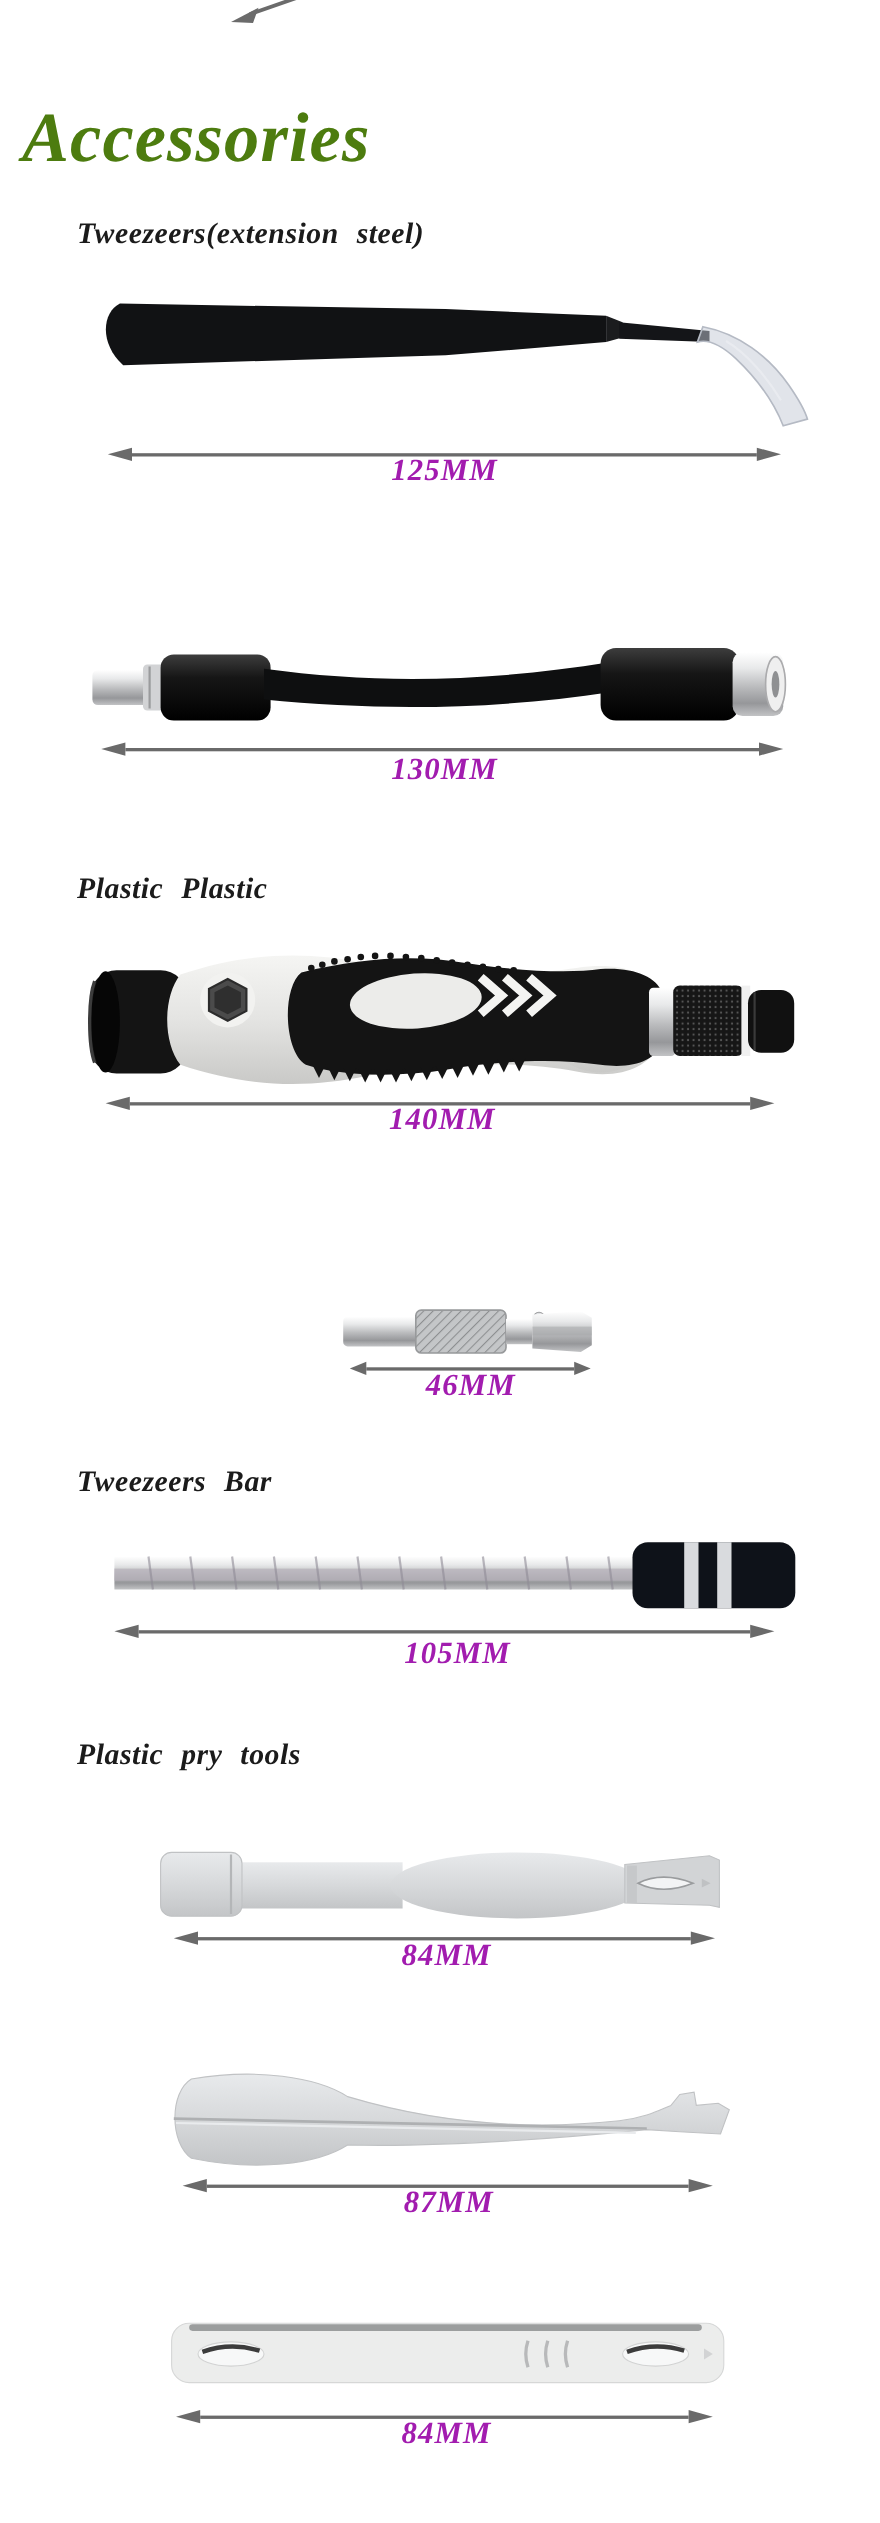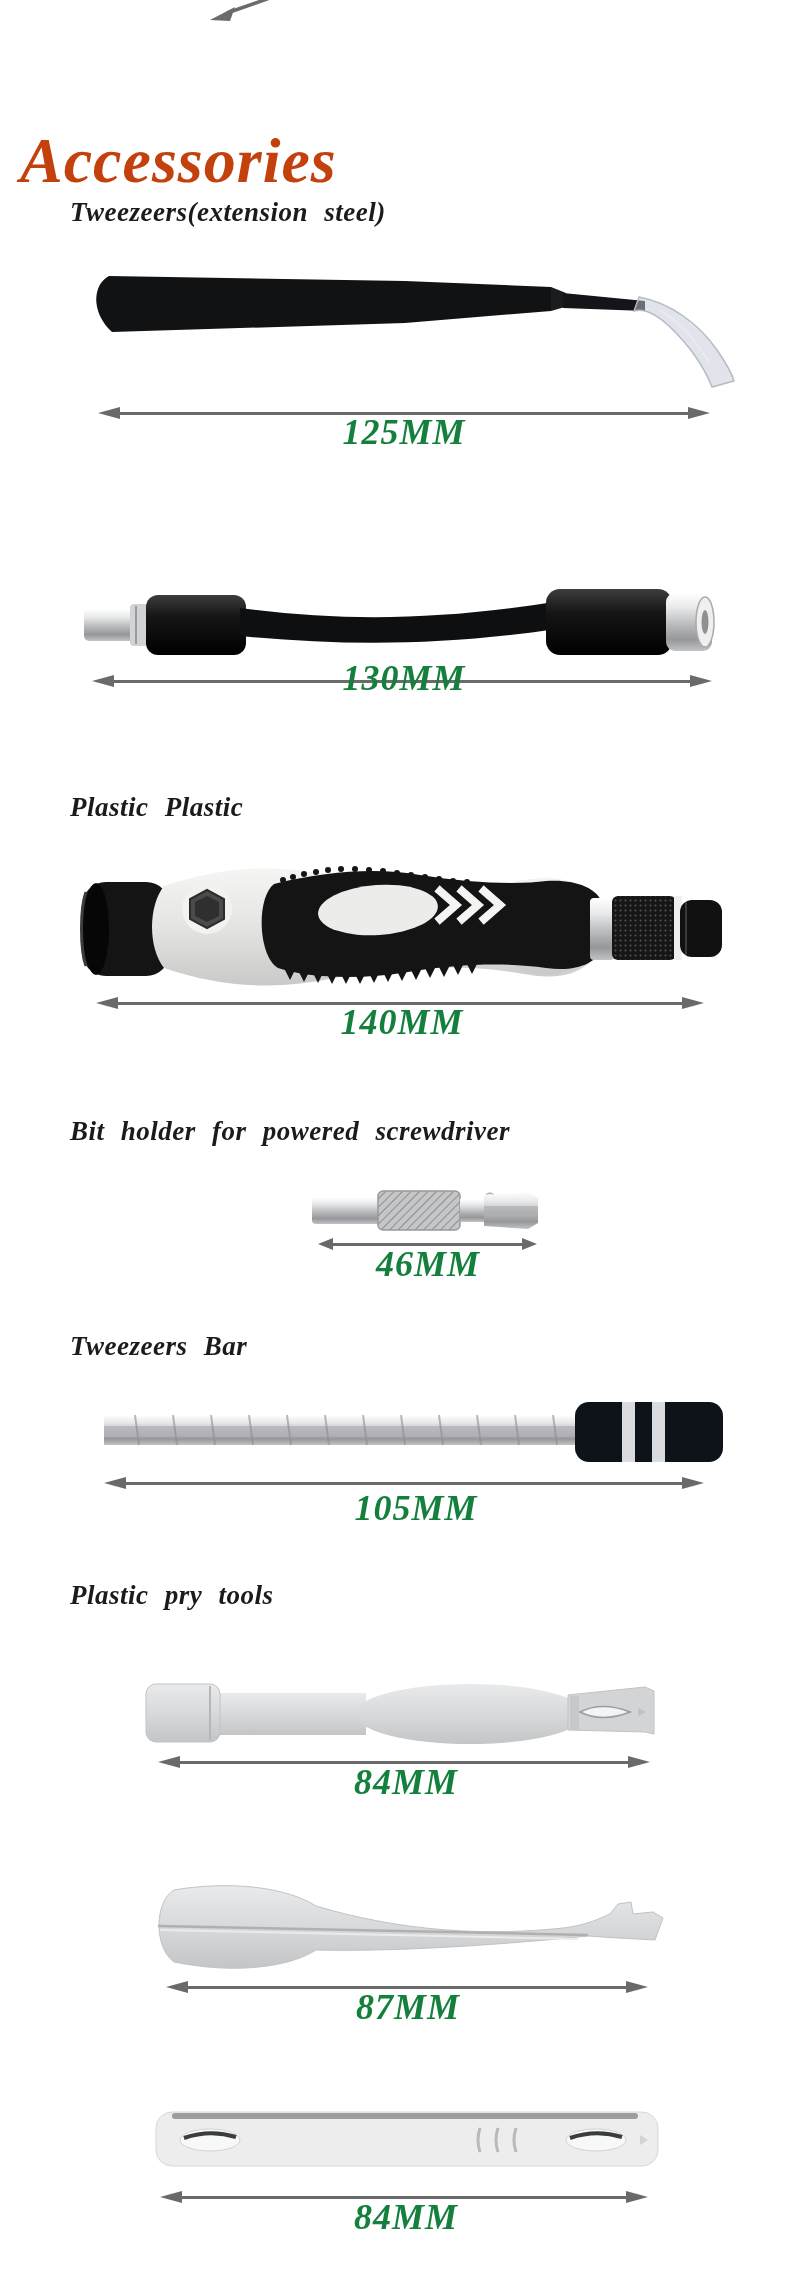--- a/index.html
+++ b/index.html
@@ -11,21 +11,21 @@
        line-height:1.1;color:#1b1b1b;word-spacing:9px;letter-spacing:.5px;}
   .art{position:absolute;}
   .dim{position:absolute;display:flex;align-items:center;height:14px;}
   .dim .ln{flex:1;height:3px;background:#6a6a6a;}
   .dim .ah{width:0;height:0;border-top:6px solid transparent;border-bottom:6px solid transparent;}
   .dim .ah.l{border-right:22px solid #6a6a6a;}
   .dim .ah.r{border-left:22px solid #6a6a6a;}
   .dim.small .ah.l{border-right:15px solid #6a6a6a;}
   .dim.small .ah.r{border-left:15px solid #6a6a6a;}
   .mm{position:absolute;transform:translateX(-50%);font-style:italic;font-weight:700;
-      font-size:36px;line-height:1;color:#15803d;letter-spacing:1px;white-space:nowrap;}
+      font-size:28px;line-height:1;color:#a21caf;letter-spacing:1px;white-space:nowrap;}
 </style>
 </head>
 <body>
 
 <div id="canvas">
 
   <svg width="0" height="0" style="position:absolute" aria-hidden="true">
     <defs>
       <linearGradient id="grad-steel" x1="0" y1="0" x2="0" y2="1">
         <stop offset="0" stop-color="#ffffff"></stop>
@@ -58,21 +58,21 @@
         <line x1="0" y1="0" x2="0" y2="6" stroke="#8d8f91" stroke-width="2"></line>
       </pattern>
     </defs>
   </svg>
 
   <svg class="art" style="left:195px;top:0" width="100" height="28" viewBox="0 0 100 28">
     <line x1="92" y1="-8" x2="32" y2="13" stroke="#6b6b6b" stroke-width="3.5"></line>
     <polygon points="15,20 40,7 35,21" fill="#6b6b6b"></polygon>
   </svg>
 
-  <div class="title" style="color: #c2410c; margin-top: 36px;">Accessories</div>
+  <div class="title" style="color: #4d7c0f;">Accessories</div>
 
   <div class="sec" style="top:198px">Tweezeers(extension steel)</div>
 
   <svg class="art" style="left:85px;top:262px" width="660" height="145" viewBox="0 0 660 145">
     <path d="M 24,14 C 8,22 5,50 27,70 L 320,61 L 466,49 L 466,25 L 320,19 Z" fill="#111214"></path>
     <path d="M 466,25 L 466,49 L 480,45 L 481,31 Z" fill="#1b1c1e"></path>
     <polygon points="478,31 560,39 560,49 478,46" fill="#141518"></polygon>
     <path d="M 554,35 C 586,41 614,62 632,88 C 641,101 647,112 649,119 L 627,125 C 619,105 604,83 584,64 C 571,52 559,46 549,49 Z" fill="rgba(196,202,214,0.5)" stroke="#b5bac4" stroke-width="1.5"></path>
     <path d="M 560,52 C 580,62 600,84 612,104" stroke="#ffffff" stroke-width="3" fill="none" opacity=".7"></path>
     <path d="M 575,48 C 595,60 613,82 625,102" stroke="#eef0f4" stroke-width="2" fill="none" opacity=".6"></path>
@@ -96,21 +96,21 @@
     <rect x="588" y="10" width="46" height="58" rx="9" fill="url(#grad-steel)"></rect>
     <ellipse cx="627" cy="39" rx="9" ry="25" fill="#efefef" stroke="#ababad" stroke-width="1.5"></ellipse>
     <ellipse cx="627" cy="39" rx="3.5" ry="12" fill="#8f9092"></ellipse>
   </svg>
 
   <div class="dim" style="left:92px;top:674px;width:620px">
     <i class="ah l"></i>
       <i class="ln"></i>
       <i class="ah r"></i>
   </div>
-  <div class="mm" style="left:404px;top:660px">130MM</div>
+  <div class="mm" style="left:404px;top:686px">130MM</div>
 
   <div class="sec" style="top:793px">Plastic Plastic</div>
 
   <svg class="art" style="left:78px;top:858px" width="680" height="140" viewBox="0 0 680 140">
 
     <rect x="4" y="24" width="88" height="94" rx="24" fill="#141414"></rect>
     <ellipse cx="18" cy="71" rx="13" ry="46" fill="#060606"></ellipse>
     <path d="M 8,34 C 2,50 2,92 8,108" stroke="#3c3c3c" stroke-width="3" fill="none"></path>
 
     <path d="M 86,28 C 145,8 200,6 256,18 C 320,32 392,30 446,22 C 486,16 510,26 520,44
@@ -174,21 +174,20 @@
     <line x1="608" y1="44" x2="608" y2="97" stroke="#3a3a3a" stroke-width="2"></line>
   </svg>
 
   <div class="dim" style="left:96px;top:996px;width:608px">
     <i class="ah l"></i>
       <i class="ln"></i>
       <i class="ah r"></i>
   </div>
   <div class="mm" style="left:402px;top:1004px">140MM</div>
 
-  <div class="sec" style="top:1117px">Bit holder for powered screwdriver</div>
 
   <svg class="art" style="left:300px;top:1183px" width="250" height="54" viewBox="0 0 250 54">
     <rect x="12" y="14" width="70" height="27" rx="4" fill="url(#grad-steel)"></rect>
     <rect x="78" y="8" width="82" height="39" rx="5" fill="url(#hatch)"></rect>
     <rect x="78" y="8" width="82" height="39" rx="5" fill="none" stroke="#97999b" stroke-width="1.5"></rect>
     <rect x="160" y="16" width="24" height="23" fill="url(#grad-steel)"></rect>
     <circle cx="190" cy="15" r="5" fill="#dfe0e2" stroke="#9a9b9d"></circle>
     <polygon points="184,12 228,9 238,15 238,40 228,46 184,43" fill="url(#grad-steel)"></polygon>
     <rect x="184" y="23" width="54" height="8" fill="#a6a7aa" opacity=".55"></rect>
   </svg>

